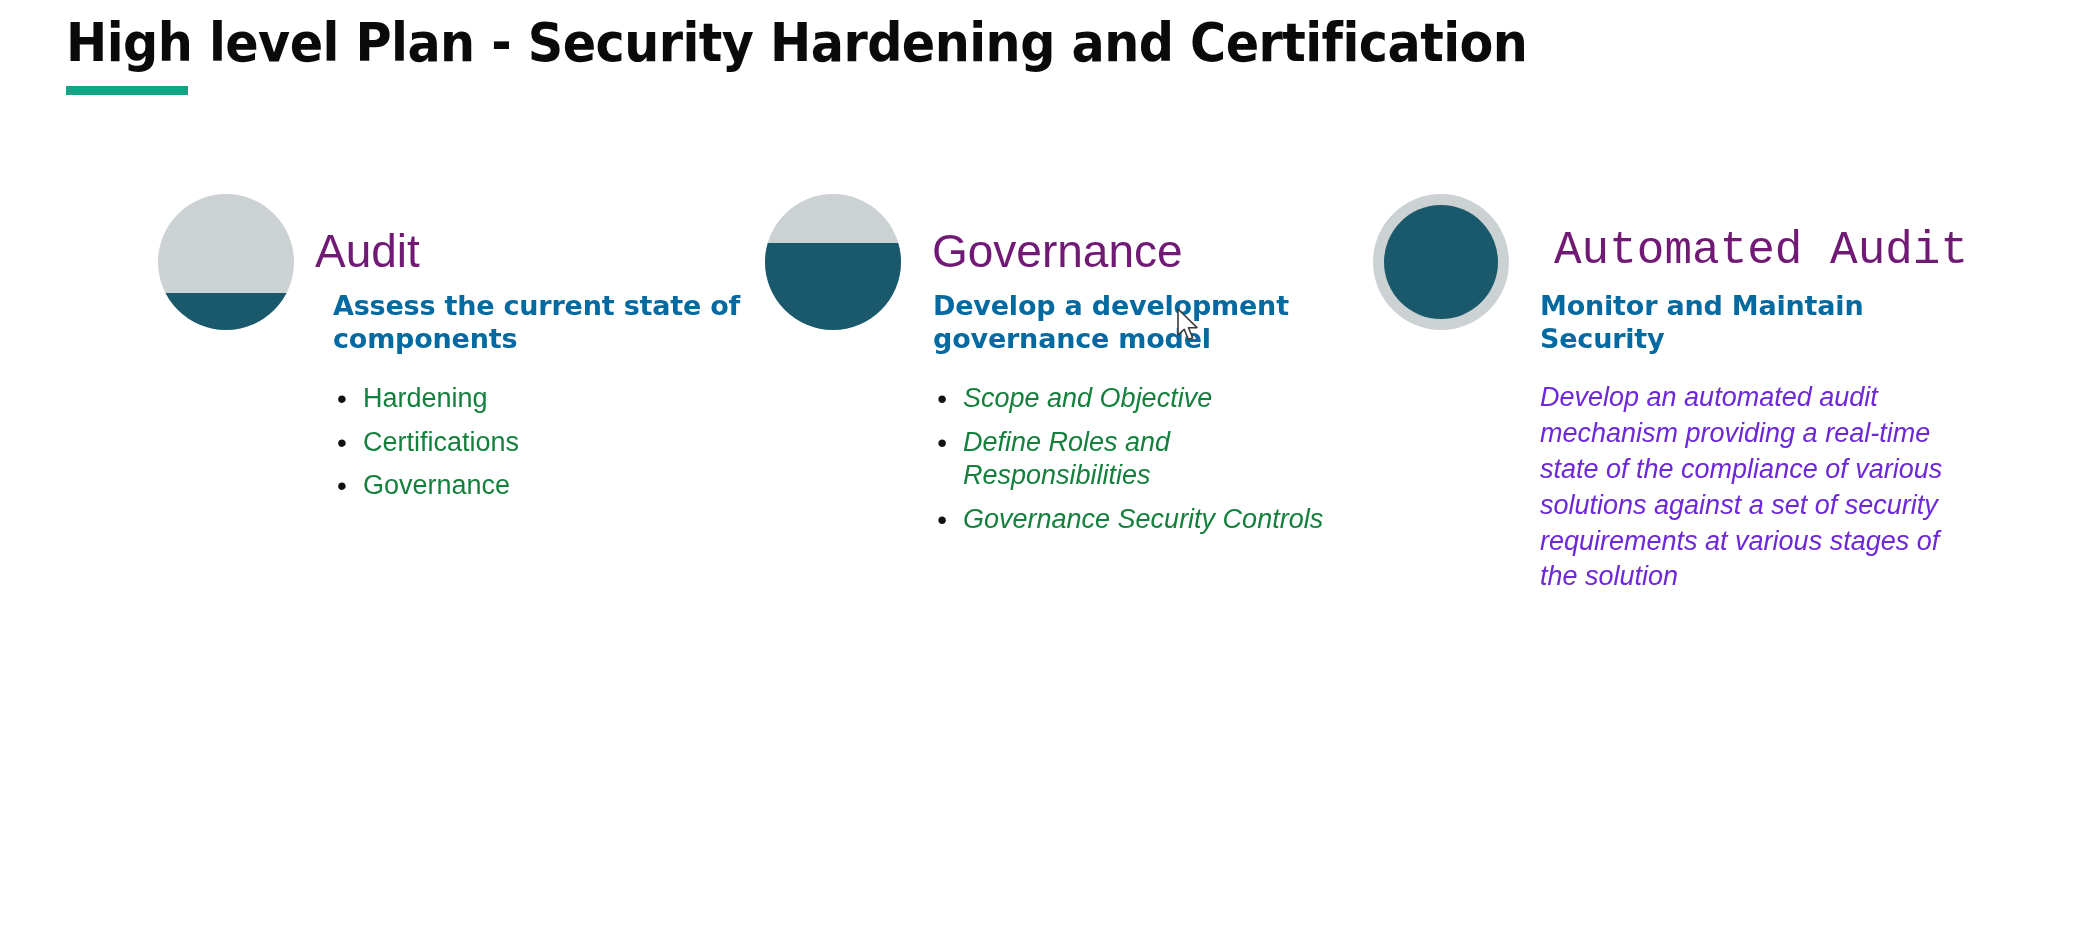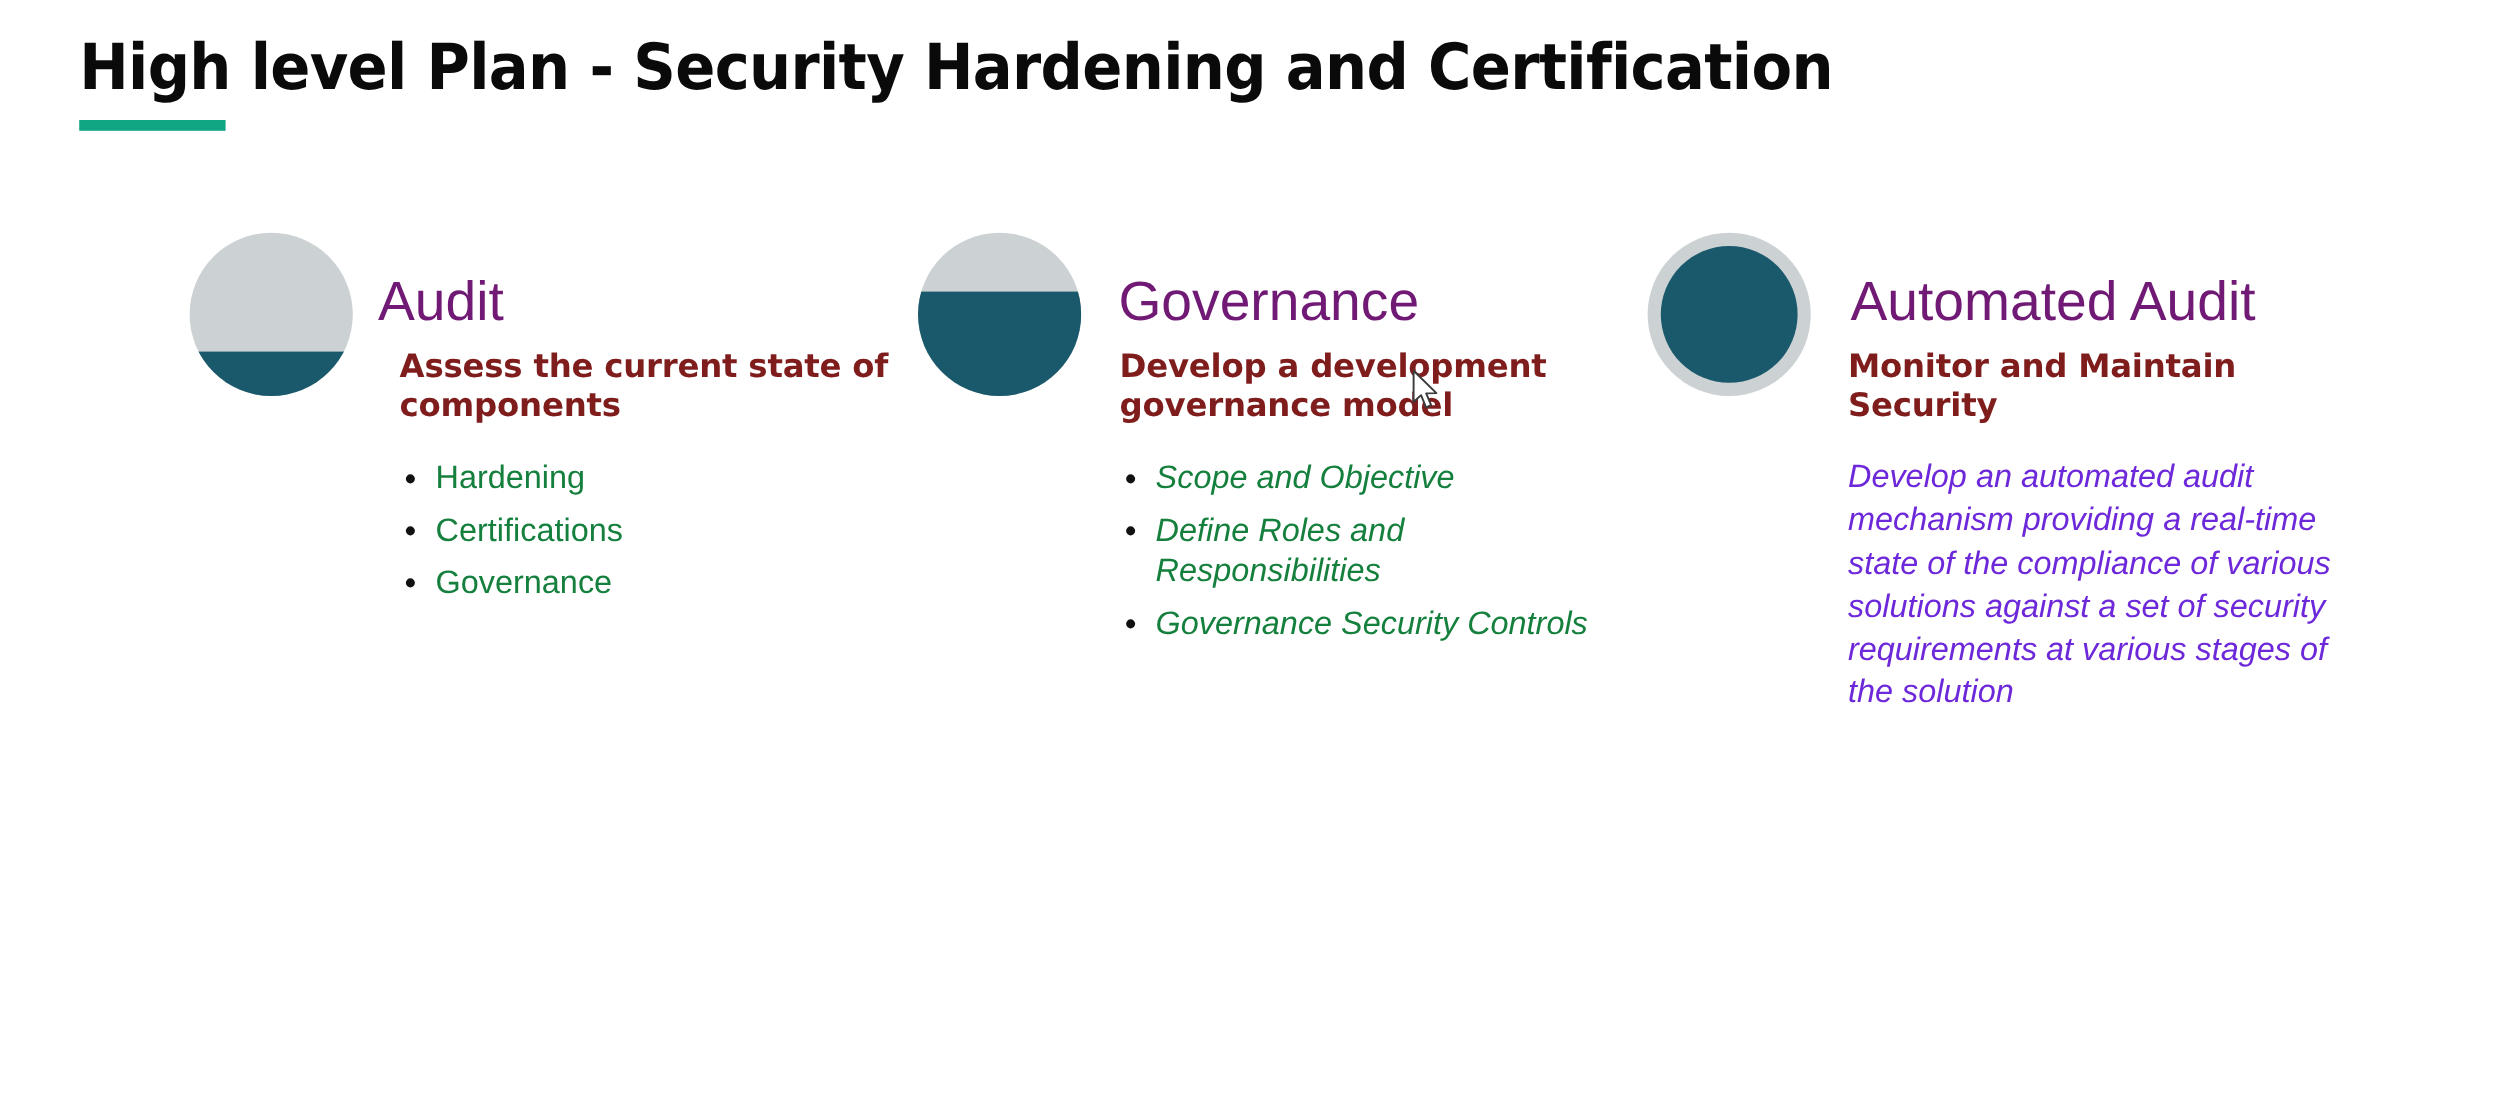--- a/index.html
+++ b/index.html
@@ -21,21 +21,21 @@
   .slide {
     position: absolute;
     inset: 0;
     background: #ffffff;
   }
 
   
   .title-block {
     position: absolute;
     left: 66px;
-    top: 28px;
+    top: 14px;
     width: 1900px;
   }
   .slide-title {
     margin: 0;
     font-family: "DejaVu Sans", sans-serif;
     font-weight: 700;
     font-size: 53px;
     line-height: 1.1;
     letter-spacing: -0.6px;
     color: #0a0a0a;
@@ -108,39 +108,39 @@
     left: 165px;
     top: 52px;
     font-family: "Liberation Sans", sans-serif;
     font-weight: 400;
     font-size: 46px;
     line-height: 1;
     color: #701a75;
     white-space: nowrap;
   }
   .col-2 .stage-name { left: 175px; text-align: right; }
-  .col-3 .stage-name { left: 177px; }
+  .col-3 .stage-name { left: 189px; font-family: Liberation Mono, monospace; }
 
   
   .body-block {
     position: absolute;
     top: 114px;
   }
   .col-1 .body-block { left: 183px; width: 430px; }
   .col-2 .body-block { left: 176px; width: 400px; }
   .col-3 .body-block { left: 175px; width: 420px; }
 
   .lede {
     margin: 0;
     font-family: "DejaVu Sans", sans-serif;
     font-weight: 700;
     font-size: 27px;
     line-height: 1.22;
     letter-spacing: -0.2px;
-    color: #7f1d1d;
+    color: #0369a1;
   }
 
   ul.bullets {
     margin: 26px 0 0 0;
     padding: 0;
     list-style: none;
   }
   ul.bullets li {
     position: relative;
     padding-left: 30px;

